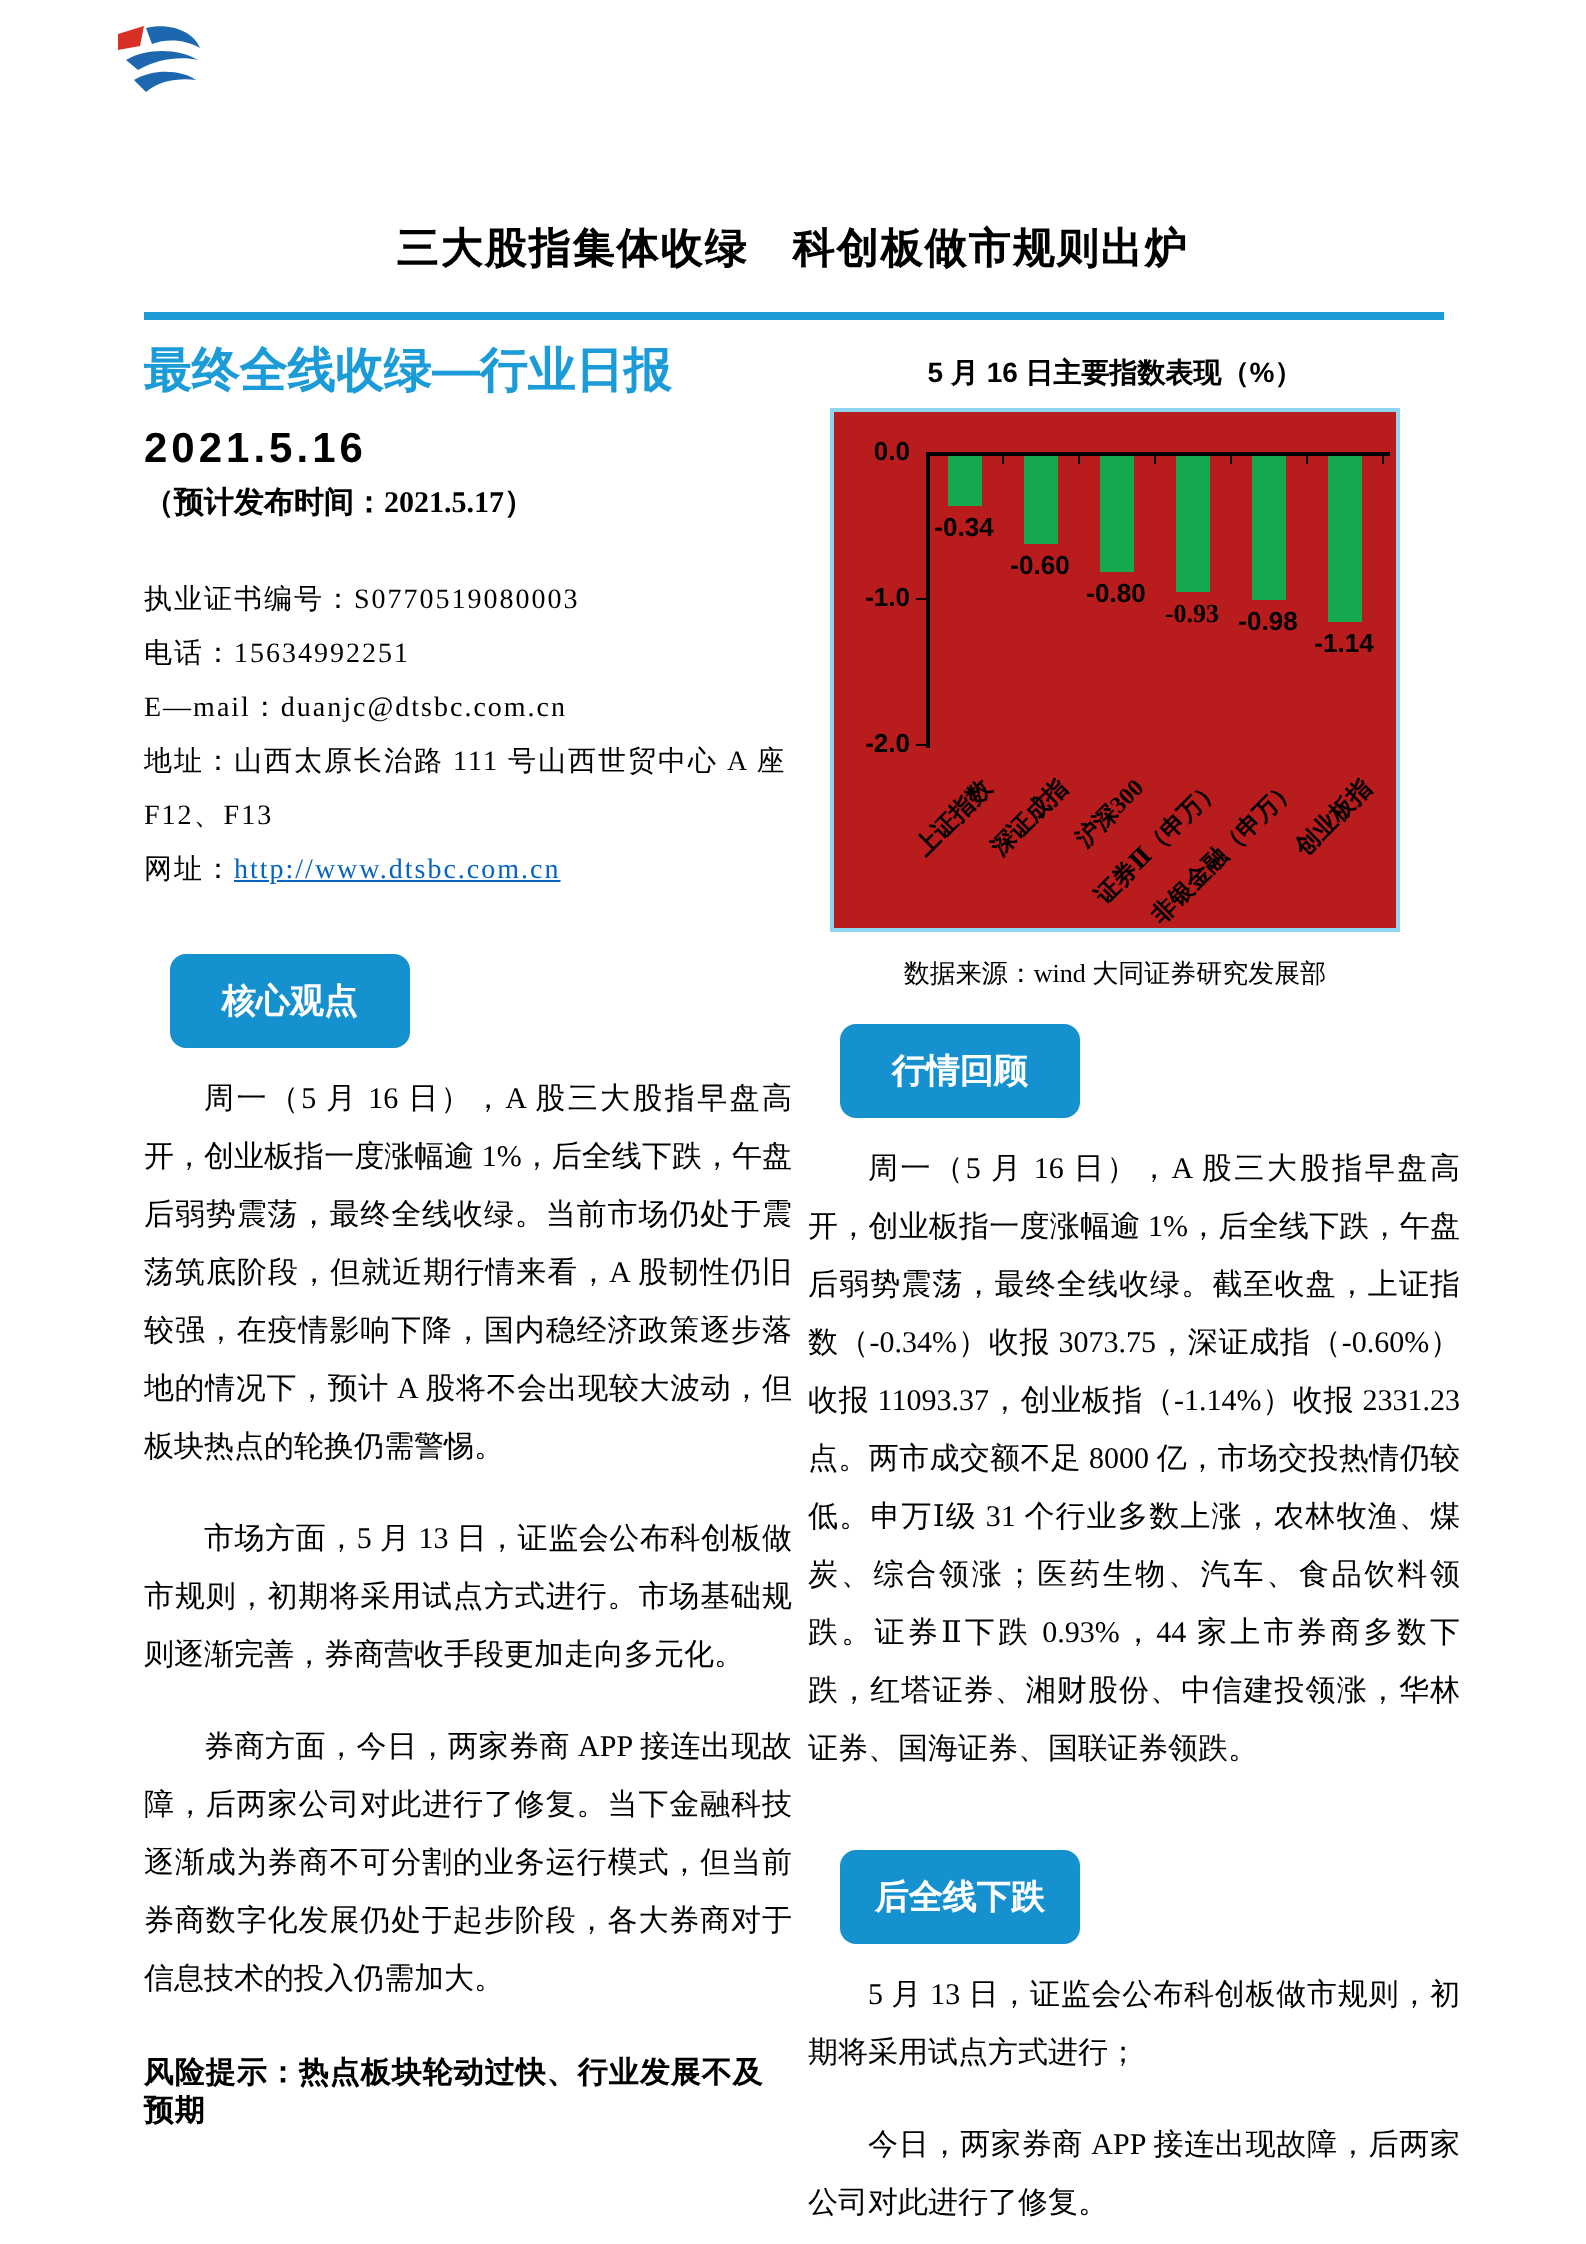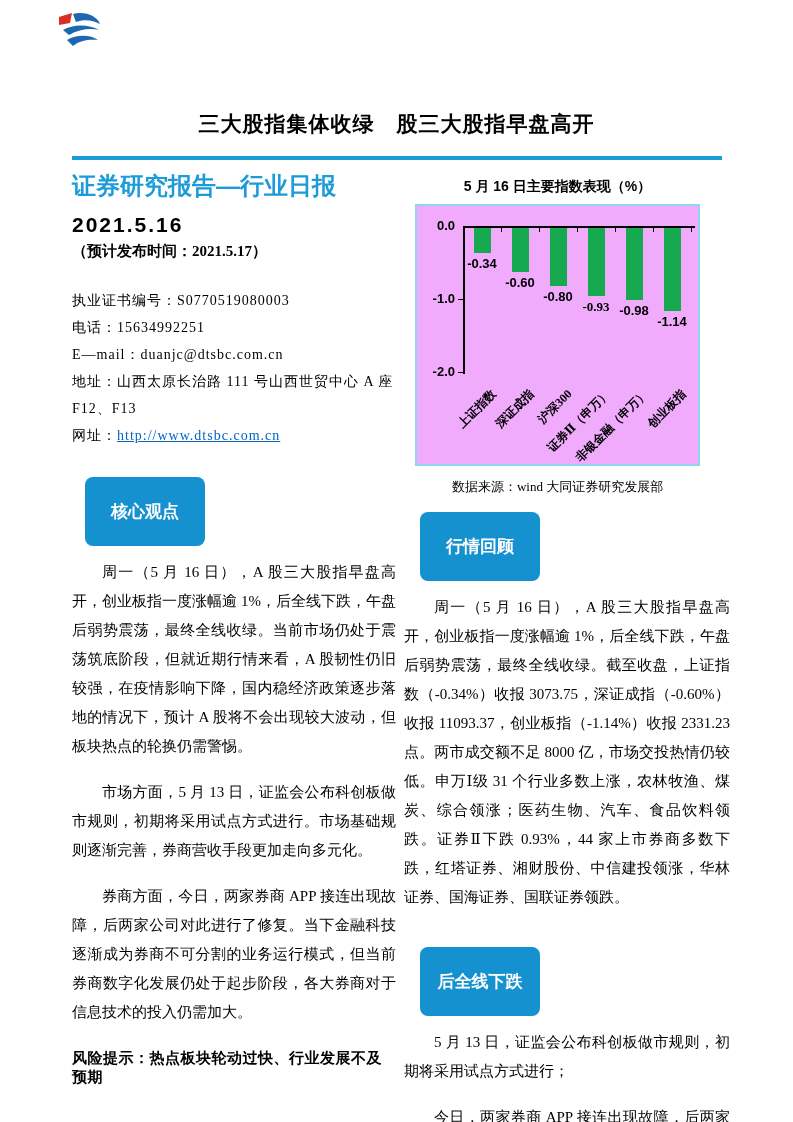--- a/index.html
+++ b/index.html
@@ -27,21 +27,21 @@
     margin-top:12px; font-family:"Liberation Sans","DejaVu Sans",sans-serif;
     font-weight:bold; font-size:21px; letter-spacing:2px;
   }
   .expected { margin-top:5px; font-weight:bold; font-size:15px; }
 
   .analyst-block { margin-top:26px; font-size:14px; letter-spacing:1px; }
   .analyst-block p { margin:0; line-height:27px; }
   .link { color:var(--link-blue); text-decoration:underline; cursor:pointer; }
 
   .badge {
-    display:inline-block; margin-left:13px; width:120px; padding:23px 0;
+    display:inline-block; margin-left:13px; width:120px; padding:12px 0;
     background:var(--badge-blue); color:#fff; text-align:center;
     font-family:"Liberation Sans","DejaVu Sans",sans-serif;
     font-weight:bold; font-size:17px; border-radius:8px;
   }
   .right-col .badge { margin-left:16px; }
   .badge-core   { margin-top:28px; }
   .badge-market { margin-top:16px; }
   .badge-news   { margin-top:18px; }
 
   .para {
@@ -53,21 +53,21 @@
     font-weight:bold; font-size:15px; letter-spacing:0.5px;
   }
 
   .chart-title {
     margin:8px 0 0 11px; width:285px; text-align:center;
     font-family:"Liberation Sans","DejaVu Sans",sans-serif;
     font-weight:bold; font-size:14px;
   }
   .chart-box {
     position:relative; margin:8px 0 0 11px; width:281px; height:258px;
-    border:2px solid var(--chart-border); background:#f0abfc;
+    border:2px solid var(--chart-border); background:#b91c1c;
   }
   .chart-plot { position:absolute; inset:0; }
   .axis-line { position:absolute; background:#000; }
   .ytick-label {
     position:absolute; text-align:right;
     font-family:"Liberation Sans","DejaVu Sans",sans-serif;
     font-weight:bold; font-size:13px;
   }
   .bar { position:absolute; }
   .bar-label {
@@ -91,25 +91,25 @@
 
   <div class="logo">
     <svg width="46" height="40" viewBox="0 0 46 40" aria-hidden="true">
       <path d="M2 7 L15 3 L13 13 L2 15 Z" fill="#D93025"></path>
       <path d="M16 4 C28 1 40 6 43 14 C36 10 27 9 19 12 Z" fill="#1C67B0"></path>
       <path d="M6 20 C16 14 32 14 42 20 C34 18 22 19 12 25 Z" fill="#1C67B0"></path>
       <path d="M10 30 C20 24 34 25 41 30 C33 29 23 30 16 36 Z" fill="#1C67B0"></path>
     </svg>
   </div>
 
-  <div class="main-title">三大股指集体收绿　股三大股指早盘高开</div>
+  <div class="main-title">三大股指集体收绿　科创板做市规则出炉</div>
   <div class="rule"></div>
 
   <div class="left-col">
-    <div class="report-type">证券研究报告—行业日报</div>
+    <div class="report-type">最终全线收绿—行业日报</div>
     <div class="date">2021.5.16</div>
     <div class="expected">（预计发布时间：2021.5.17）</div>
 
     <div class="analyst-block">
       <p>执业证书编号：S0770519080003</p>
       <p>电话：15634992251</p>
       <p>E—mail：duanjc@dtsbc.com.cn</p>
       <p>地址：山西太原长治路 111 号山西世贸中心 A 座F12、F13</p>
       <p><span>网址：</span><a class="link">http://www.dtsbc.com.cn</a></p>
     </div>

